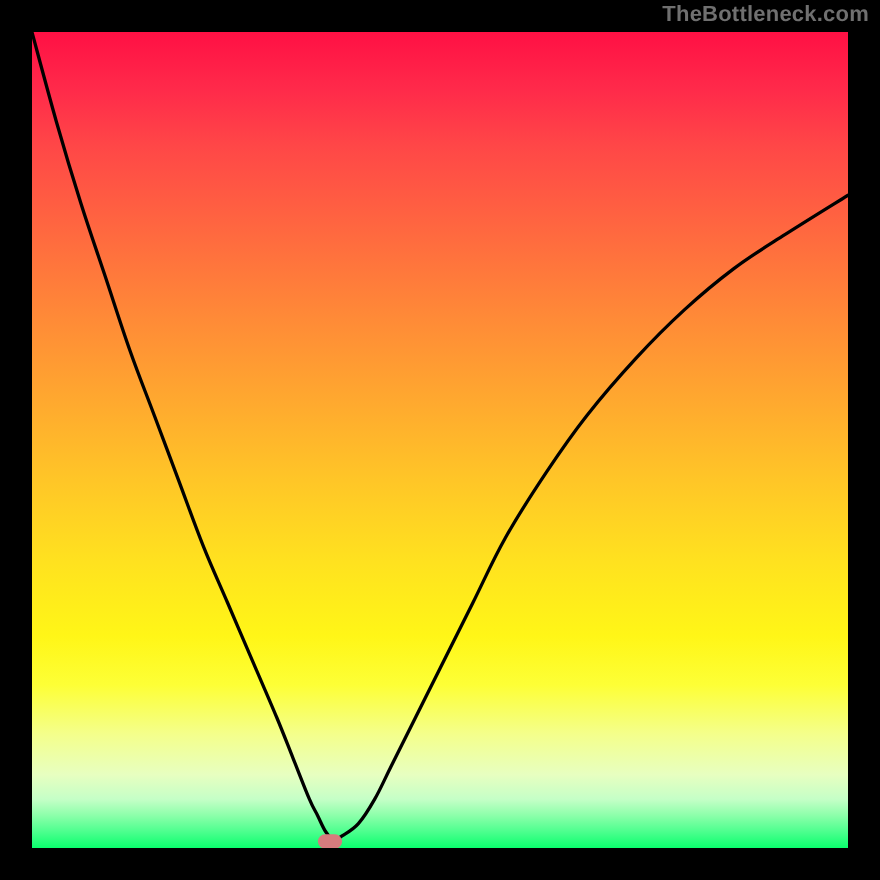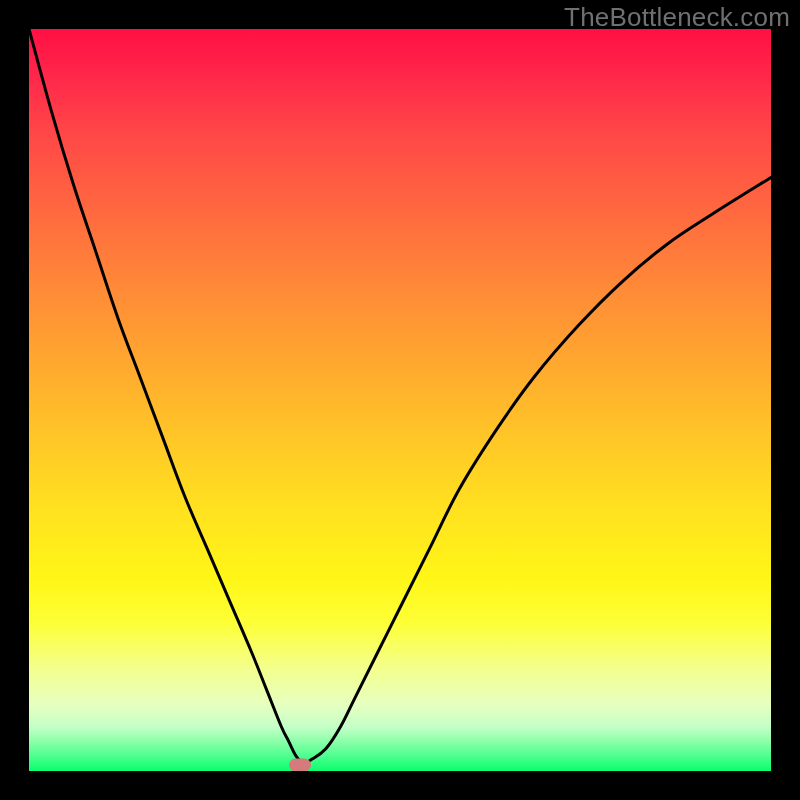--- a/index.html
+++ b/index.html
@@ -15,22 +15,22 @@
     position: relative;
     width: 800px;
     height: 800px;
     background: #000;
   }
   .watermark {
     position: absolute;
     top: 2px;
     right: 10px;
     color: #707070;
-    font-size: 26px;
-    font-weight: 400;
+    font-size: 20px;
+    font-weight: 700;
     letter-spacing: 0.2px;
     z-index: 20;
   }
   .plot-area {
     position: absolute;
     left: 29px;
     top: 29px;
     width: 742px;
     height: 742px;
     overflow: hidden;

